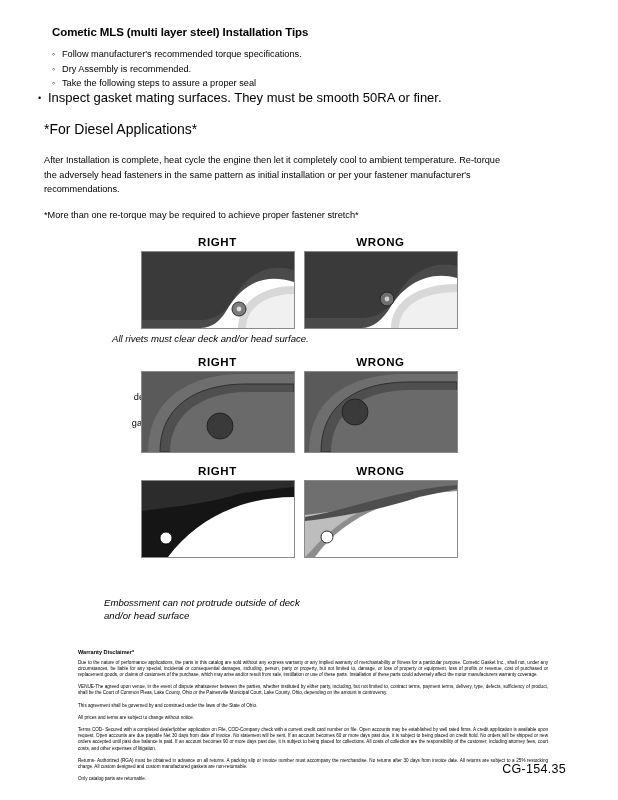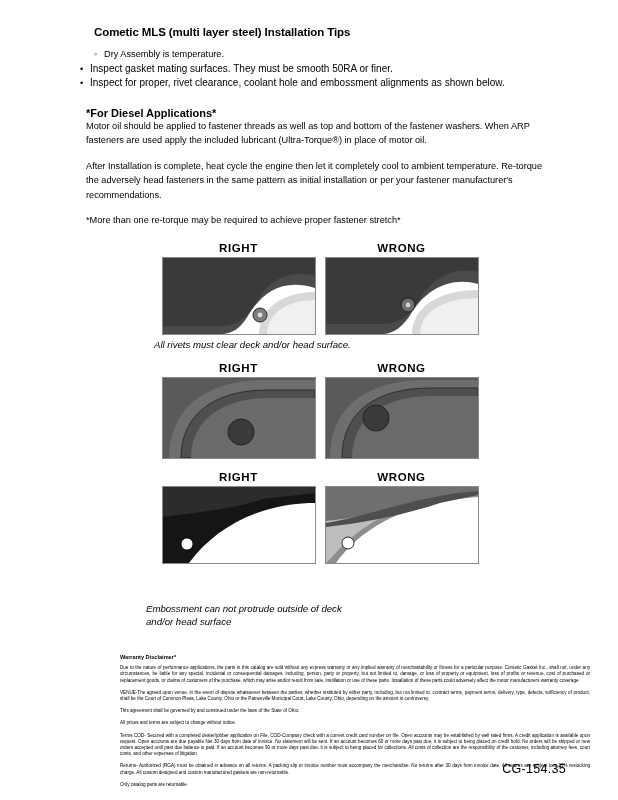--- a/index.html
+++ b/index.html
@@ -13,21 +13,21 @@
     font-family: "Liberation Sans", sans-serif;
     color: #000000;
     position: relative;
     overflow: hidden;
   }
   .page {
     position: relative;
     width: 618px;
     height: 800px;
     box-sizing: border-box;
-    padding: 26px 44px 0 66px;
+    padding: 26px 44px 0 24px;
   }
 
   h1.title {
     font-size: 11.5px;
     font-weight: bold;
     margin: 0 0 9px 28px;
     letter-spacing: -0.1px;
   }
 
   ul.bullets {
@@ -49,37 +49,37 @@
     top: 0;
     font-size: 9.2px;
   }
   ul.subbullets {
     list-style: none;
     margin: 0;
     padding: 0;
   }
   ul.subbullets > li {
     position: relative;
-    font-size: 10px;
+    font-size: 13px;
     line-height: 14.5px;
     margin-left: 14px;
     padding-left: 10px;
   }
   ul.subbullets > li::before {
     content: "\2022";
     position: absolute;
     left: 0;
     top: 0;
     font-size: 9.2px;
   }
 
   h2.subtitle {
-    font-size: 11px;
-    font-weight: bold;
-    margin: 16px 0 0 20px;
+    font-size: 14px;
+    font-weight: normal;
+    margin: 16px 0 16px 20px;
   }
   p.body {
     font-size: 9.2px;
     line-height: 14.6px;
     margin: 0 0 11px 20px;
     max-width: 470px;
   }
 
   
   .figures {
@@ -169,29 +169,29 @@
   }
 </style>
 </head>
 <body>
 
 <div class="page">
 
   <h1 class="title">Cometic MLS (multi layer steel) Installation Tips</h1>
 
   <ul class="bullets">
-    <li>Dry Assembly is temperature.</li>
+    <li>Follow manufacturer's recommended torque specifications.</li>
+    <li>Dry Assembly is recommended.</li>
+    <li>Take the following steps to assure a proper seal</li>
   </ul>
   <ul class="subbullets">
     <li>Inspect gasket mating surfaces.  They must be smooth 50RA or finer.</li>
-    <li>Inspect for proper, rivet clearance, coolant hole and embossment alignments as shown below.</li>
   </ul>
 
   <h2 class="subtitle">*For Diesel Applications*</h2>
-  <p class="body">Motor oil should be applied to fastener threads as well as top and bottom of the fastener washers.  When ARP fasteners are used apply the included lubricant (Ultra-Torque®) in place of motor oil.</p>
   <p class="body">After Installation is complete, heat cycle the engine then let it completely cool to ambient temperature. Re-torque the adversely head fasteners in the same pattern as initial installation or per your fastener manufacturer's recommendations.</p>
   <p class="body">*More than one re-torque may be required to achieve proper fastener stretch*</p>
 
   <div class="figures">
 
     <div class="fig-row">
       <div class="fig-block">
         <div class="fig-label">RIGHT</div>
         <div class="fig-img">
           <svg width="152" height="76" viewBox="0 0 152 76">

